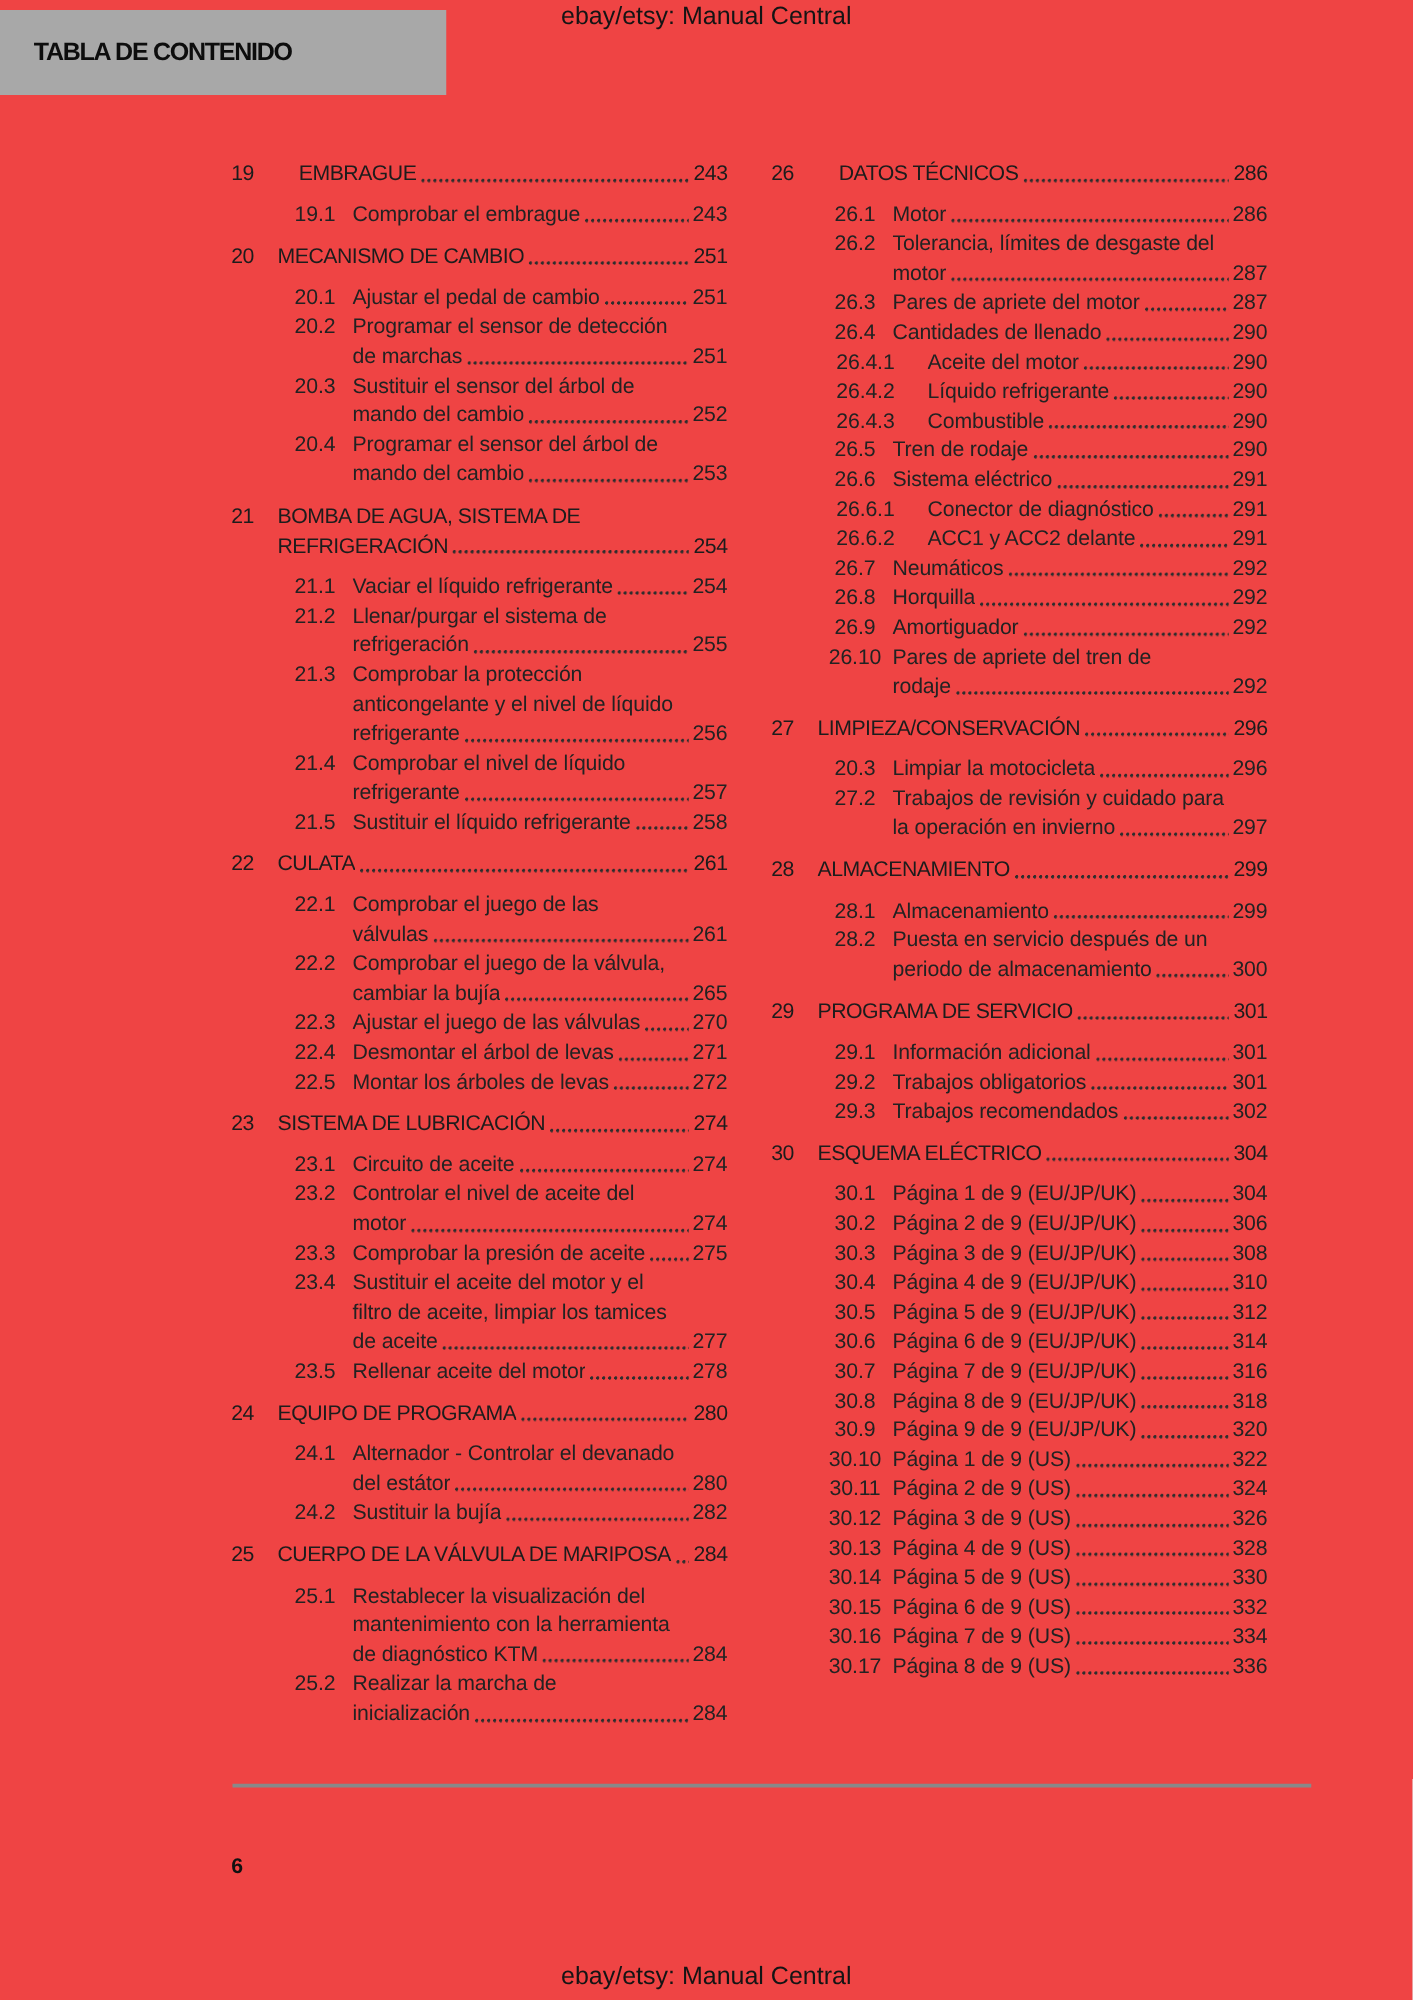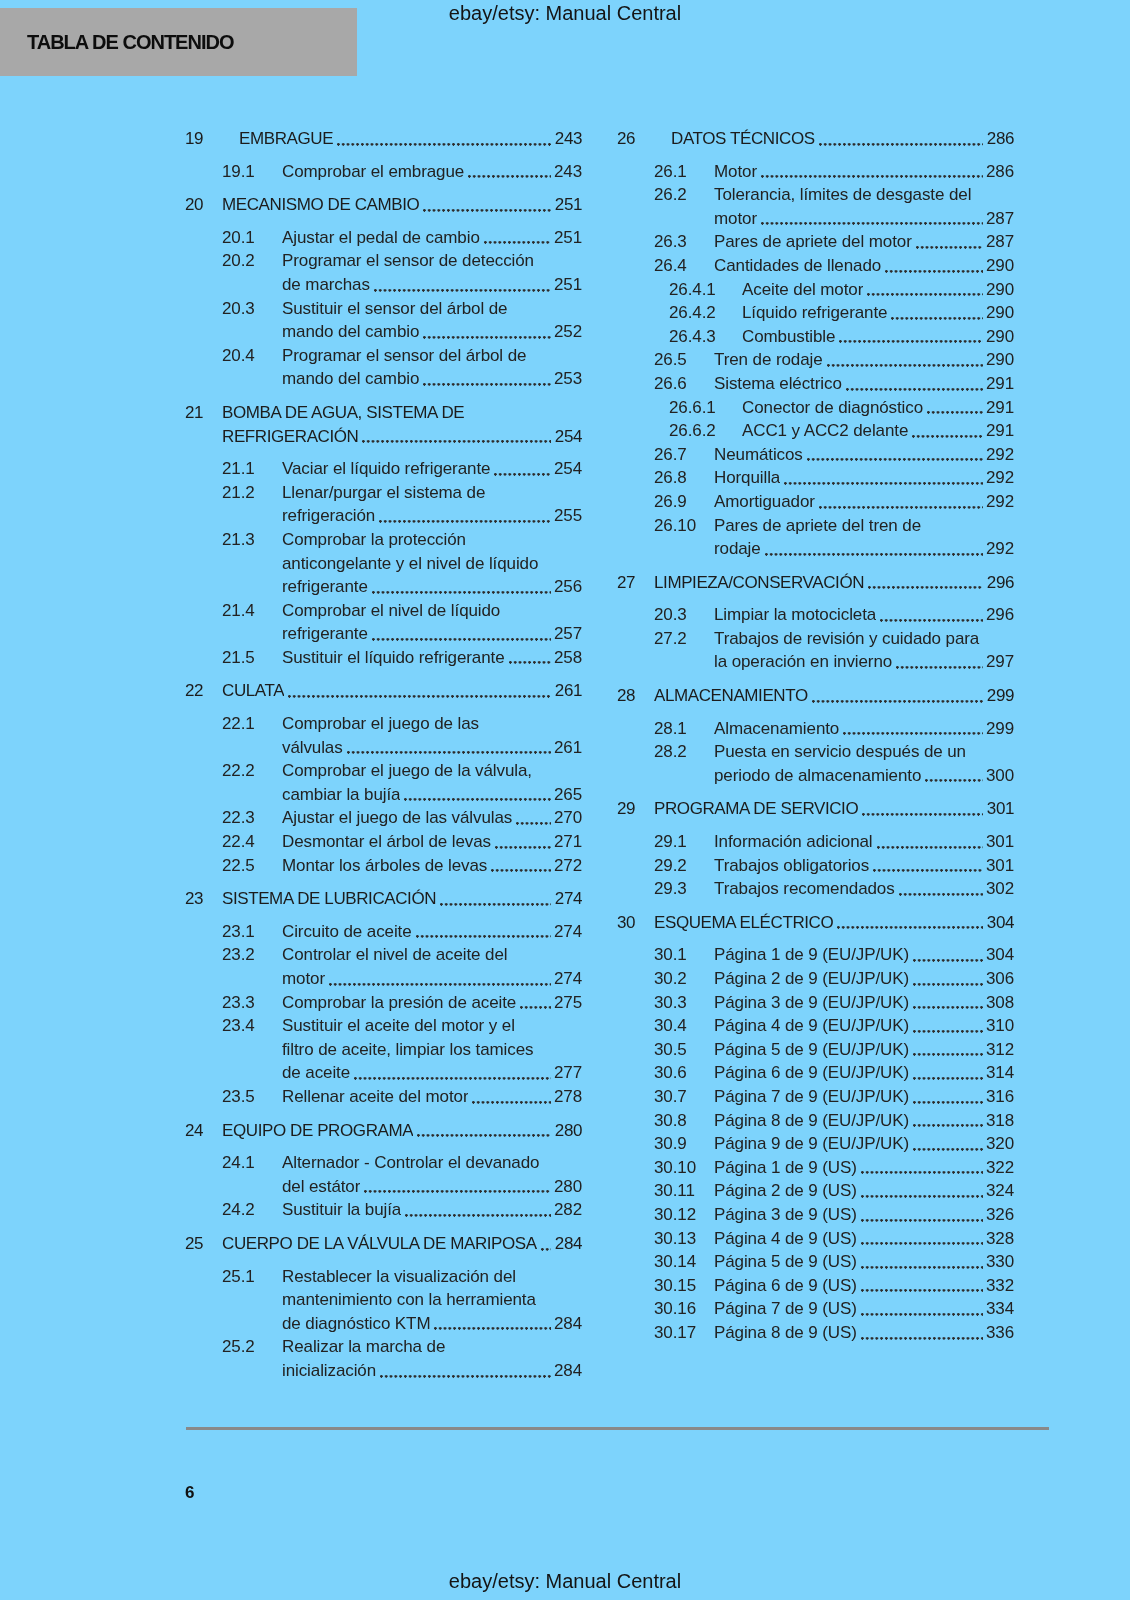--- a/index.html
+++ b/index.html
@@ -1,21 +1,21 @@
 <!DOCTYPE html>
 <html><head>
 <meta charset="utf-8">
 <style>
   html,body { margin:0; padding:0; background:#e8e8e8; }
   .page {
     position: relative;
     width: 1130px;
     height: 1600px;
     margin: 0 auto;
-    background: #7dd3fc;
+    background: #ef4444;
     font-family: "Liberation Sans", "DejaVu Sans", sans-serif;
     color: #222222;
     overflow: hidden;
   }
   .top-title {
     position: absolute;
     top: 2px; left: 0; width: 100%;
     text-align: center;
     font-size: 20px;
     color: #141414;
@@ -47,21 +47,21 @@
     letter-spacing: -0.1px;
   }
   .toc-col { flex: 1 1 0; min-width: 0; }
   .toc-section { margin: 0; }
   .toc-row { display: flex; }
   .toc-row .num { flex: 0 0 auto; }
   .lvl1 { margin: 10px 0 9px 0; font-weight: 400; letter-spacing: -0.4px; color: #1c1c1c; }
   .toc-section:first-child > .lvl1 { margin-top: 0; gap: 17px; }
   .lvl1 > .num { width: 37px; }
   .lvl2 { padding-left: 37px; }
-  .lvl2 > .num { width: 60px; }
+  .lvl2 > .num { width: 60px; text-align: center; }
   .lvl3 { padding-left: 52px; }
   .lvl3 > .num { width: 73px; }
   .etitle { flex: 1 1 auto; min-width: 0; }
   .eline { white-space: nowrap; }
   .eline.last { display: flex; align-items: flex-end; }
   .eline.last .t { flex: 0 1 auto; overflow: hidden; }
   .dots {
     flex: 1 1 8px;
     min-width: 8px;
     height: 3px;

